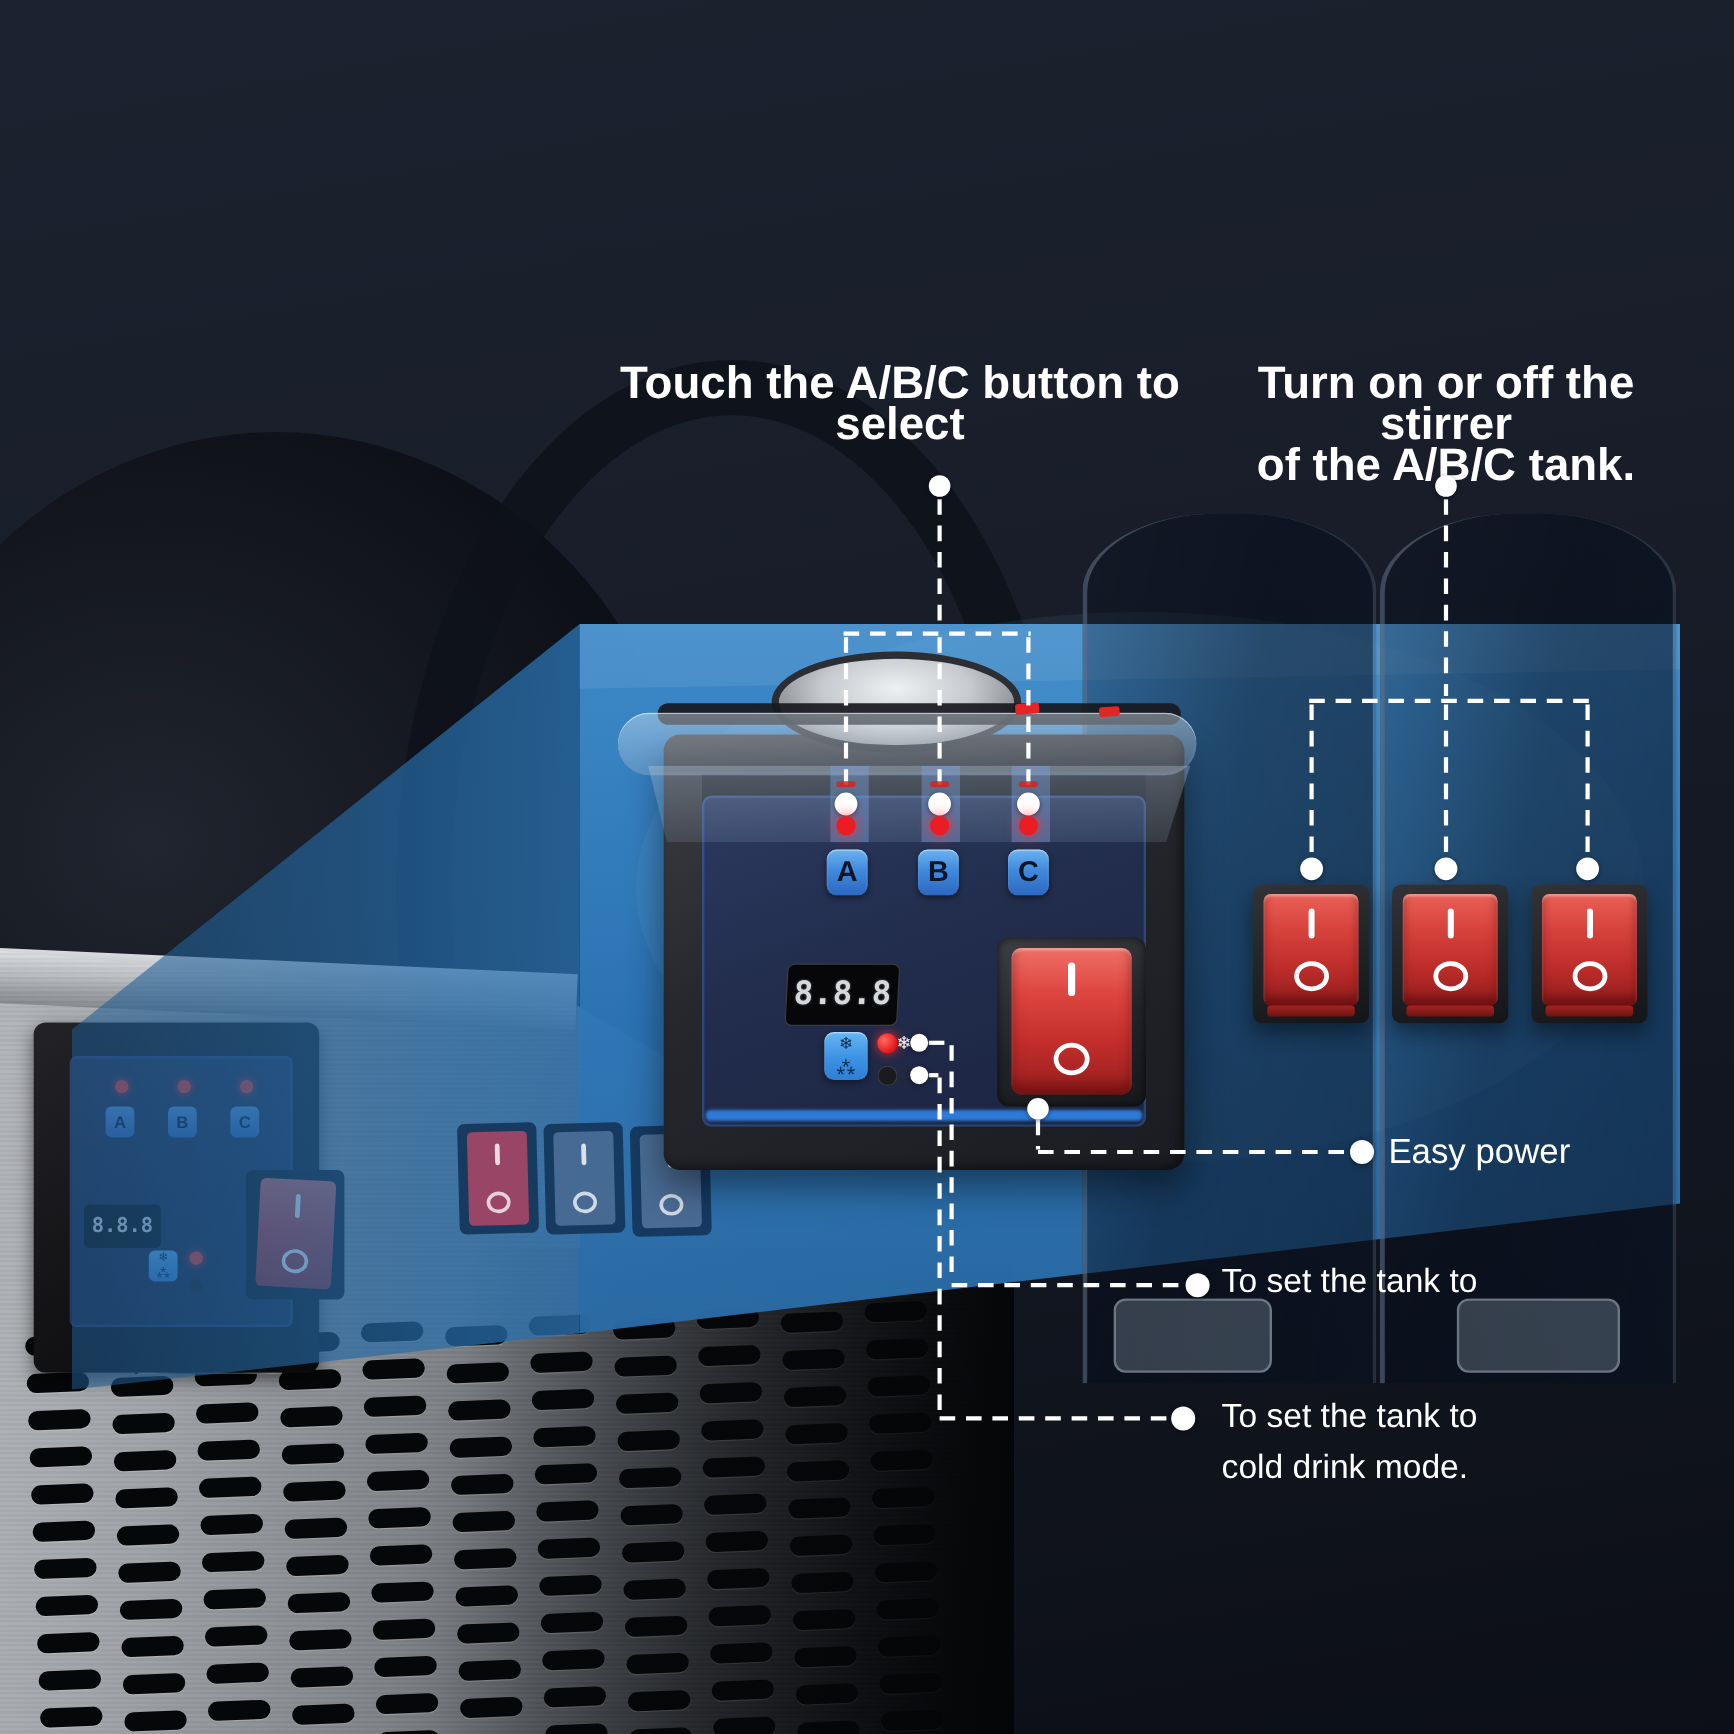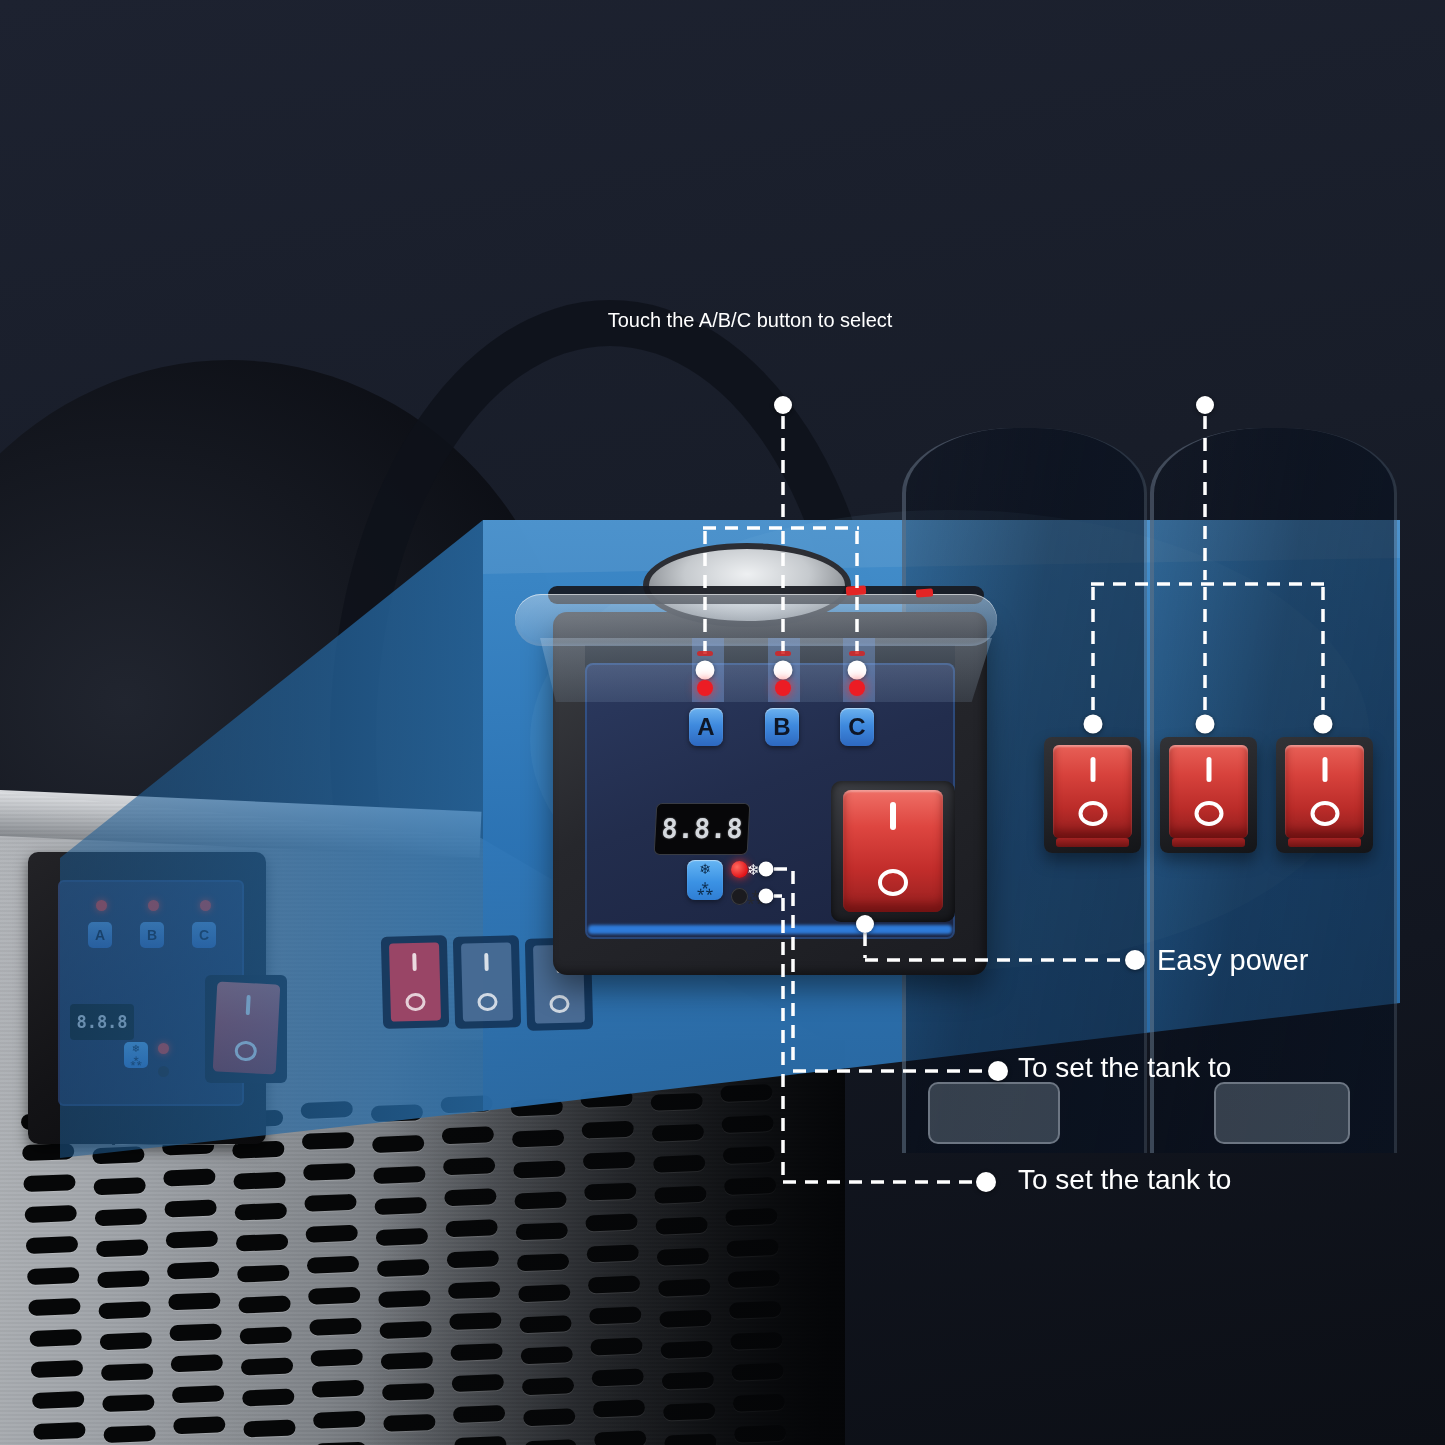--- a/index.html
+++ b/index.html
@@ -120,21 +120,21 @@
      background:linear-gradient(180deg,rgba(228,238,248,.42) 0%,rgba(180,200,222,.26) 100%);
      box-shadow:inset 0 1px 0 rgba(255,255,255,.55), inset 0 -2px 3px rgba(120,150,180,.35);}
   #lid-front{left:540px;top:638px;width:452px;height:64px;
      clip-path:polygon(0 0,100% 0,95.5% 100%,3.5% 100%);
      background:linear-gradient(180deg,rgba(198,218,238,.30),rgba(150,178,206,.16));}
   .lid-stripe{position:absolute;top:0;width:32px;height:100%;background:rgba(125,165,228,.38);}
   .lid-red{background:#e32525;border-radius:2px;}
   
   #title{left:0;top:70px;width:1314px;text-align:center;font-size:78px;font-weight:bold;
      letter-spacing:1px;color:#fff;}
-  .callout{text-align:center;font-size:20px;line-height:34px;font-weight:400;color:#fff;}
+  .callout{text-align:center;font-size:38px;line-height:34px;font-weight:700;color:#fff;}
   .side-label{font-size:28px;line-height:43px;font-weight:500;color:#fff;}
   #main-power-label{left:1157px;top:944px;font-size:29px;font-weight:500;color:#fff;}
 </style>
 </head>
 <body>
 
 <div id="stage">
 
   <div class="abs tank-blob" style="left:-120px;top:360px;width:700px;height:760px;
               background:radial-gradient(ellipse at 35% 45%,rgba(34,38,48,.9),rgba(10,12,18,.95) 75%);"></div>
@@ -472,21 +472,26 @@
       <circle cx="705" cy="688" r="8"></circle>
         <circle cx="783" cy="688" r="8"></circle>
         <circle cx="857" cy="688" r="8"></circle>
     </g>
   </svg>
 
 
   <div class="abs callout" style="left:500px;top:303px;width:500px;">
     <span style="display:block;">Touch the A/B/C button to select</span>
   </div>
+  <div class="abs callout" style="left:1005px;top:303px;width:400px;">
+    <span style="display:block;">Turn on or off the stirrer</span>
+    <span style="display:block;">of the A/B/C tank.</span>
+  </div>
   <div class="abs" id="main-power-label">Easy power</div>
   <div class="abs side-label" style="left:1018px;top:1046px;">
     <span style="display:block;">To set the tank to</span>
   </div>
   <div class="abs side-label" style="left:1018px;top:1158px;">
     <span style="display:block;">To set the tank to</span>
+    <span style="display:block;">cold drink mode.</span>
   </div>
 
 </div>
 
 </body></html>

